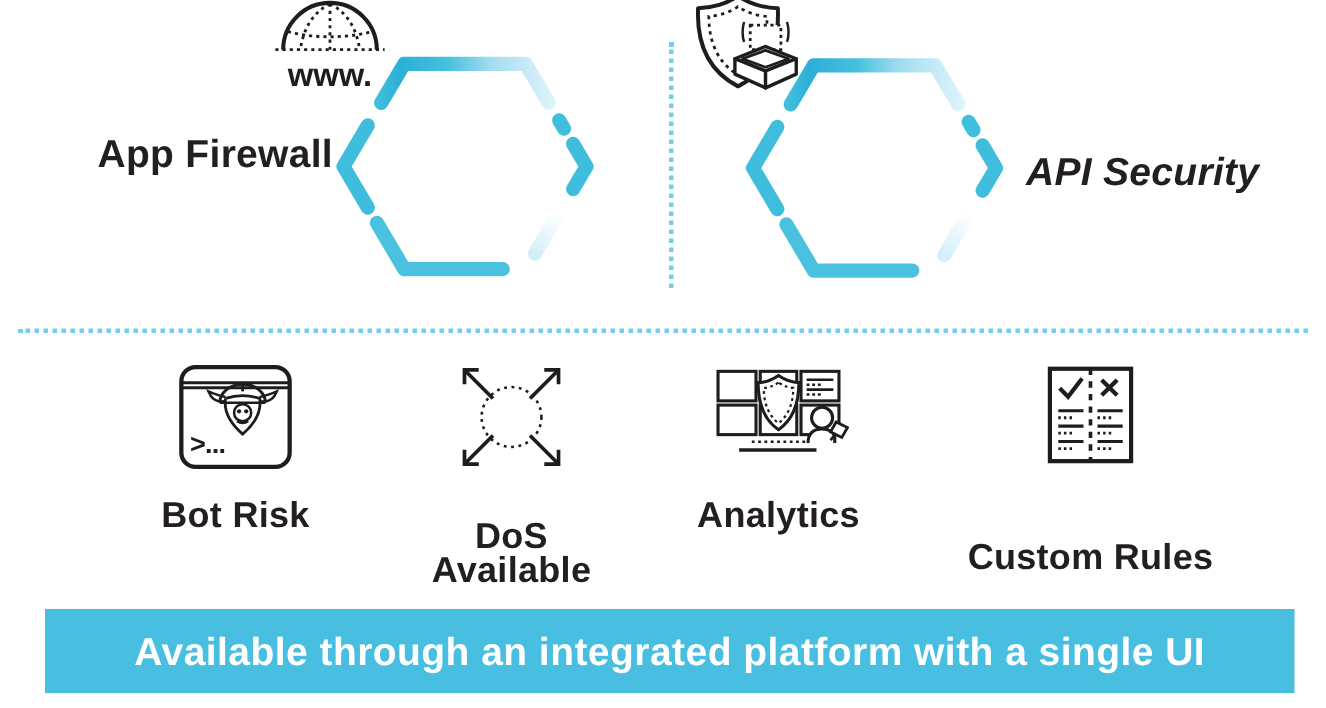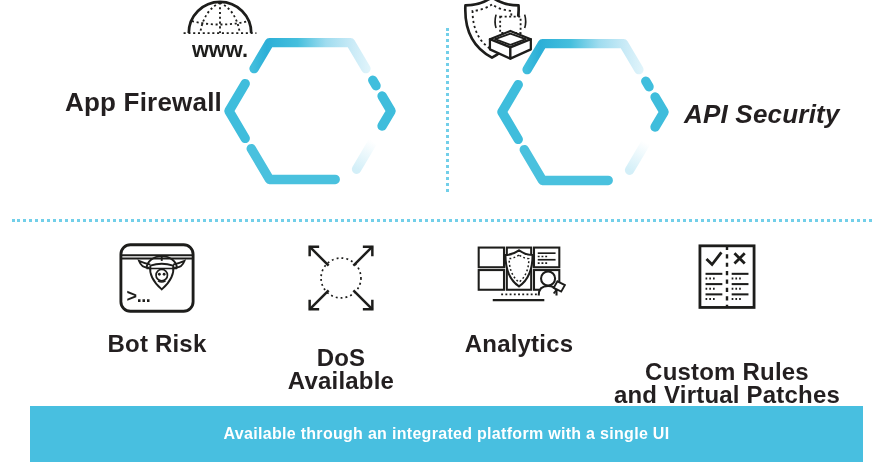--- a/index.html
+++ b/index.html
@@ -28,21 +28,21 @@
     display:flex;flex-direction:column;align-items:center;
   }
   .feature .icon-box{height:80px;display:flex;align-items:center;justify-content:center;}
   .feature .f-label{
     margin-top:14px;text-align:center;font-weight:800;font-size:24px;line-height:23px;
     color:#231f20;letter-spacing:0.2px;
   }
   .banner{
     position:absolute;left:30px;top:406px;width:833px;height:56px;
     background:#48bfe0;color:#fff;display:flex;align-items:center;justify-content:center;
-    font-weight:700;font-size:16px;letter-spacing:0.3px;
+    font-weight:700;font-size:26px;letter-spacing:0.3px;
   }
   .icon-stroke{stroke:#1d1d1b;fill:none;}
   svg text{font-family:"Liberation Sans",sans-serif;fill:#1d1d1b;}
 </style>
 </head>
 <body>
 
 <div class="canvas">
 
   <div class="top-label right-align" style="left:0;top:87px;width:206px;margin-left:16px;">
@@ -211,21 +211,20 @@
           <line x1="50" y1="40" x2="60" y2="40" stroke-width="2" stroke-dasharray="1.8,2.2"></line>
           <line x1="50" y1="46" x2="68" y2="46" stroke-width="2.2"></line>
           <line x1="50" y1="51" x2="60" y2="51" stroke-width="2" stroke-dasharray="1.8,2.2"></line>
           <line x1="50" y1="57" x2="68" y2="57" stroke-width="2.2"></line>
           <line x1="50" y1="62" x2="60" y2="62" stroke-width="2" stroke-dasharray="1.8,2.2"></line>
         </g>
       </svg>
     </div>
     <div class="f-label">
       <div>Custom Rules</div>
-      <div>and Virtual Patches</div>
     </div>
   </div>
 
   <div class="banner" style="background: rgb(72, 191, 224); color: rgb(255, 255, 255);">
     <span>Available through an integrated platform with a single UI</span>
   </div>
 
 </div>
 
 </body></html>

